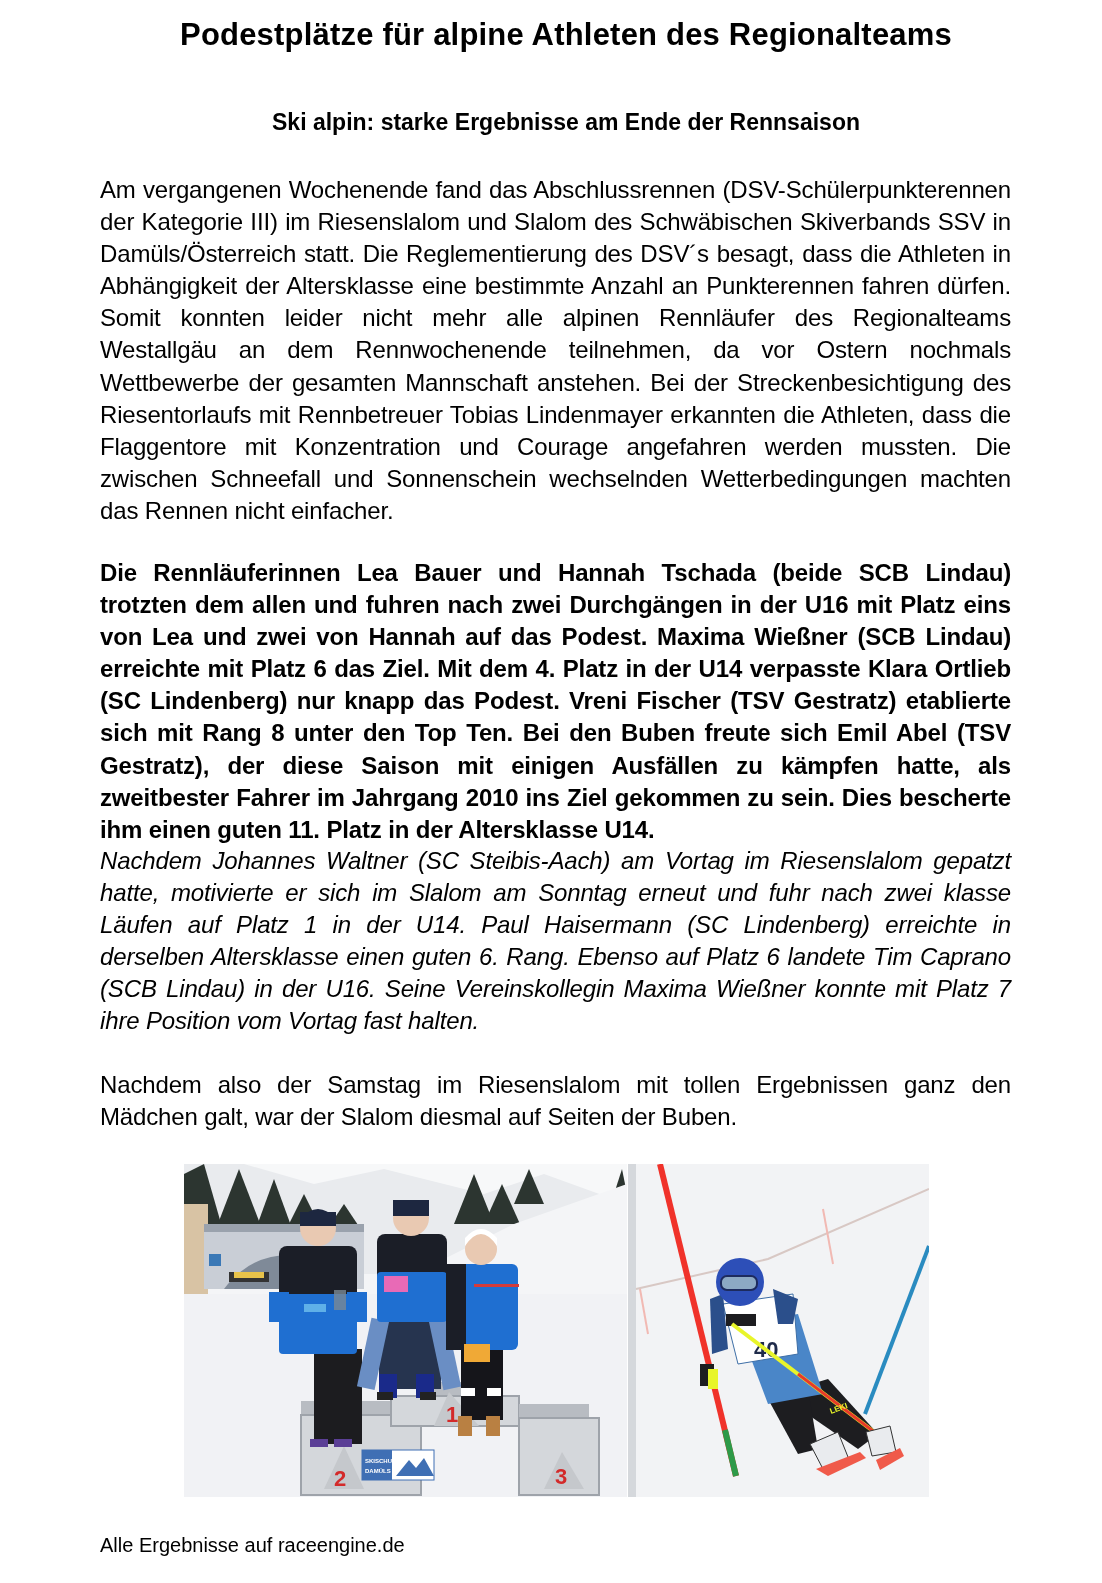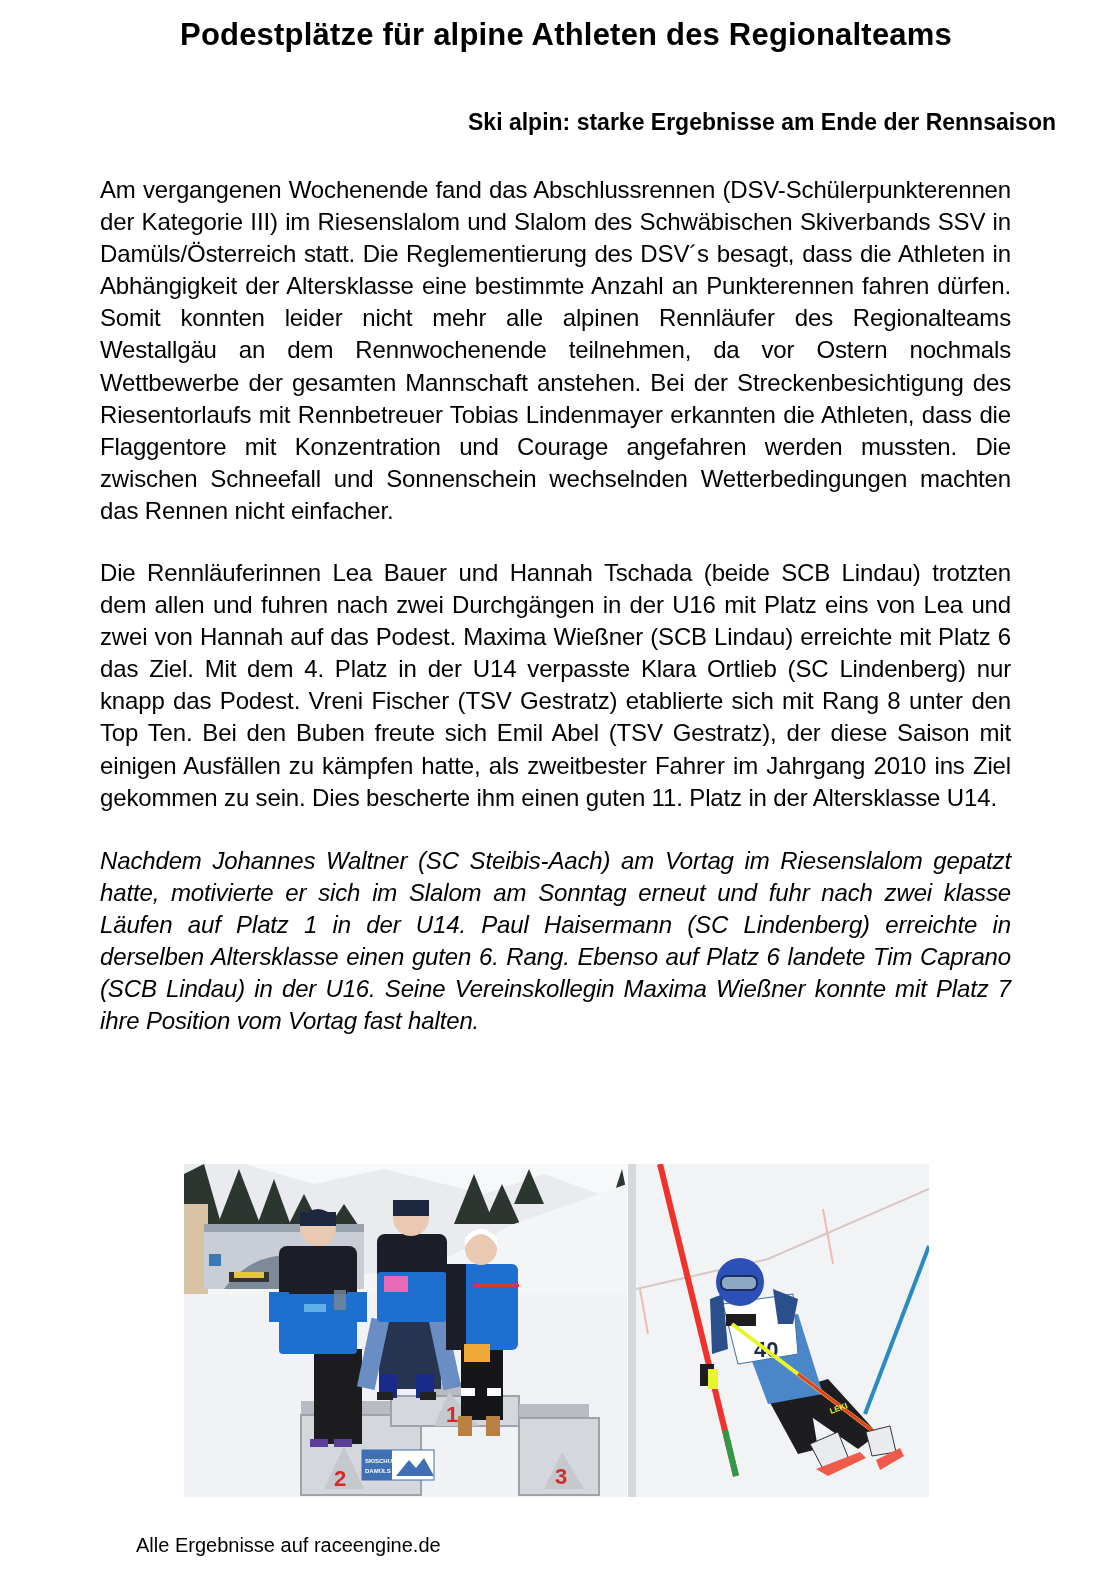--- a/index.html
+++ b/index.html
@@ -1,48 +1,49 @@
 <!DOCTYPE html>
 <html><head>
   <meta charset="utf-8">
   <style>
     html, body { margin: 0; padding: 0; background: #ffffff; }
     body { width: 1102px; height: 1583px; position: relative; overflow: hidden;
            font-family: "Liberation Sans", "DejaVu Sans", sans-serif; color: #000; }
     .page { position: absolute; left: 16px; top: 0; width: 1102px; height: 1583px; padding-left: 48px; }
     .title { position: absolute; left: 60px; width: 980px; top: 14px; text-align: center;
              font-weight: bold; font-size: 31px; line-height: 42px; letter-spacing: 0.2px; }
-    .subtitle { position: absolute; left: 60px; width: 980px; top: 106px; text-align: right;
+    .subtitle { position: absolute; left: 60px; width: 980px; top: 106px; text-align: center;
                 font-weight: bold; font-size: 23px; line-height: 32px; }
     .para { position: absolute; left: 84px; width: 911px; font-size: 24px; line-height: 32.1px;
             text-align: justify; text-align-last: left; letter-spacing: -0.15px; }
     #p1 { top: 174px; }
-    #p2 { top: 557px; }
+    #p2 { top: 557px; font-weight: bold; }
     #p3 { top: 845px; font-style: italic; }
     #p4 { top: 1069px; }
-    .footer { position: absolute; left: 84px; top: 1531px; font-size: 20px; line-height: 28px; margin-left: 36px; }
+    .footer { position: absolute; left: 84px; top: 1531px; font-size: 20px; line-height: 28px; }
     .photo { position: absolute; top: 1164px; height: 333px; overflow: hidden; }
     #photo-podium { left: 168px; width: 443px; background: #eef0f3; }
     #photo-skier { left: 612px; width: 301px; background: #fef9c3; }
     svg { display: block; }
   </style>
 </head>
 <body>
 
 <div class="page">
 
   <div class="title">
     <div>Podestplätze für alpine Athleten des Regionalteams</div>
   </div>
 
   <div class="subtitle">Ski alpin: starke Ergebnisse am Ende der Rennsaison</div>
 
   <p class="para" id="p1" style="margin:0">Am vergangenen Wochenende fand das Abschlussrennen (DSV-Schülerpunkterennen der Kategorie III) im Riesenslalom und Slalom des Schwäbischen Skiverbands SSV in Damüls/Österreich statt. Die Reglementierung des DSV´s besagt, dass die Athleten in Abhängigkeit der Altersklasse eine bestimmte Anzahl an Punkterennen fahren dürfen. Somit konnten leider nicht mehr alle alpinen Rennläufer des Regionalteams Westallgäu an dem Rennwochenende teilnehmen, da vor Ostern nochmals Wettbewerbe der gesamten Mannschaft anstehen. Bei der Streckenbesichtigung des Riesentorlaufs mit Rennbetreuer Tobias Lindenmayer erkannten die Athleten, dass die Flaggentore mit Konzentration und Courage angefahren werden mussten. Die zwischen Schneefall und Sonnenschein wechselnden Wetterbedingungen machten das Rennen nicht einfacher.</p>
   <p class="para" id="p2" style="margin:0">Die Rennläuferinnen Lea Bauer und Hannah Tschada (beide SCB Lindau) trotzten dem allen und fuhren nach zwei Durchgängen in der U16 mit Platz eins von Lea und zwei von Hannah auf das Podest. Maxima Wießner (SCB Lindau) erreichte mit Platz 6 das Ziel. Mit dem 4. Platz in der U14 verpasste Klara Ortlieb (SC Lindenberg) nur knapp das Podest. Vreni Fischer (TSV Gestratz) etablierte sich mit Rang 8 unter den Top Ten. Bei den Buben freute sich Emil Abel (TSV Gestratz), der diese Saison mit einigen Ausfällen zu kämpfen hatte, als zweitbester Fahrer im Jahrgang 2010 ins Ziel gekommen zu sein. Dies bescherte ihm einen guten 11. Platz in der Altersklasse U14.</p>
   <p class="para" id="p3" style="margin:0">Nachdem Johannes Waltner (SC Steibis-Aach) am Vortag im Riesenslalom gepatzt hatte, motivierte er sich im Slalom am Sonntag erneut und fuhr nach zwei klasse Läufen auf Platz 1 in der U14. Paul Haisermann (SC Lindenberg) erreichte in derselben Altersklasse einen guten 6. Rang. Ebenso auf Platz 6 landete Tim Caprano (SCB Lindau) in der U16. Seine Vereinskollegin Maxima Wießner konnte mit Platz 7 ihre Position vom Vortag fast halten.</p>
+  <p class="para" id="p4" style="margin:0">Nachdem also der Samstag im Riesenslalom mit tollen Ergebnissen ganz den Mädchen galt, war der Slalom diesmal auf Seiten der Buben.</p>
 
   <div class="photo" id="photo-podium">
     <svg width="443" height="333" viewBox="0 0 443 333">
 
       <rect x="0" y="0" width="443" height="333" fill="#e9ebee"></rect>
       <path d="M0 0 L443 0 L443 40 L360 10 L300 30 L200 5 L130 20 L60 0 Z" fill="#f7f8f9"></path>
 
       <g fill="#2c3530">
         <polygon points="0,10 20,0 40,70 0,70"></polygon>
         <polygon points="30,70 55,5 80,70"></polygon>

